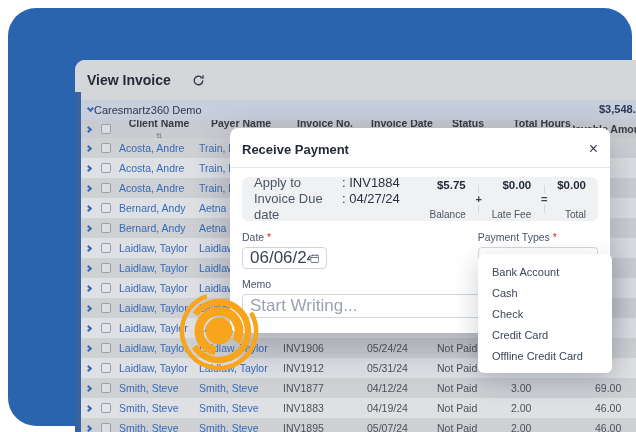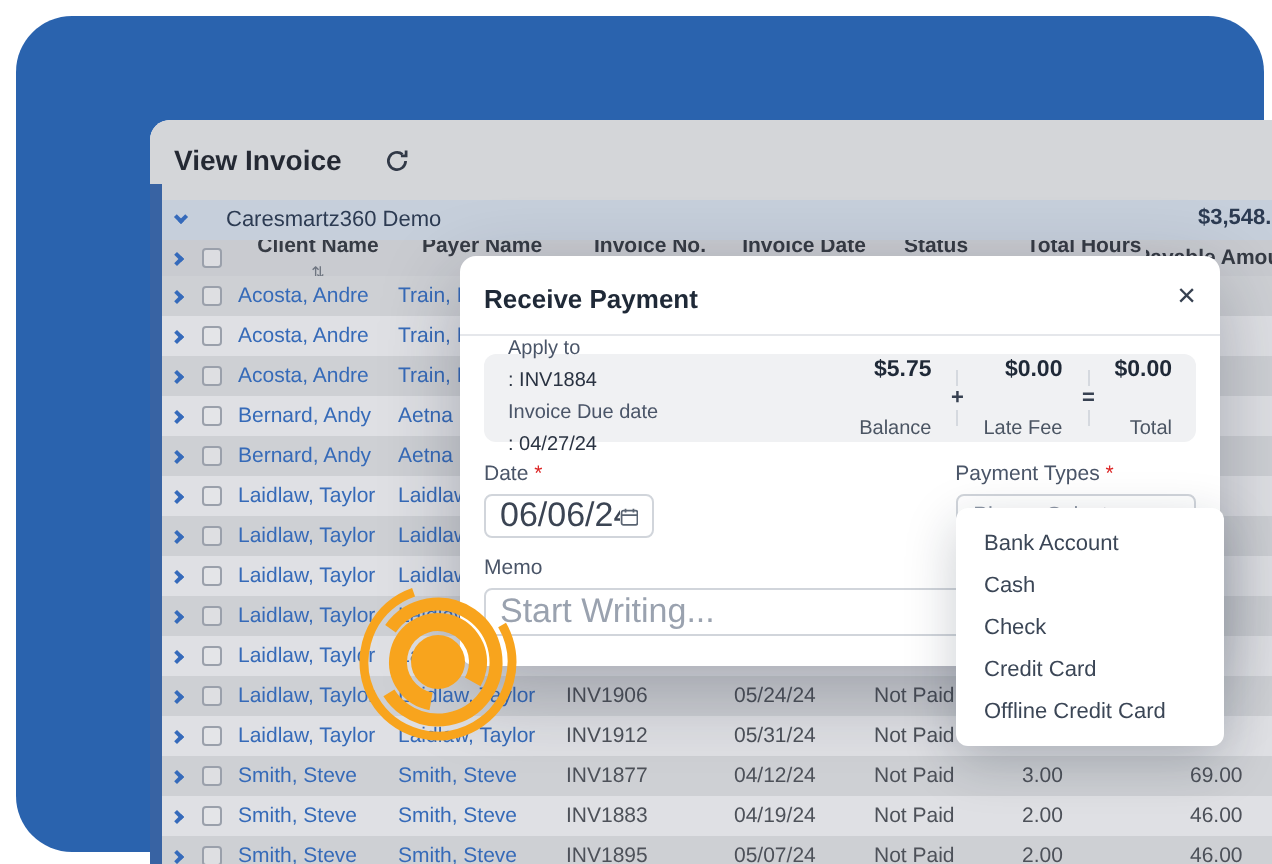--- a/index.html
+++ b/index.html
@@ -12,21 +12,21 @@
     background:#2a63ae; border-radius:28px; }
 
   
   .window { position:absolute; left:75px; top:60px; width:561px; height:372px;
     background:#f1f1f3; border-radius:10px 0 0 0; overflow:hidden;
     display:flex; flex-direction:column; }
   .titlebar { height:40px; background:#e9eaec; display:flex; align-items:center;
     gap:21px; padding:0 12px; flex:0 0 auto; }
   .title { font-size:14px; font-weight:700; color:#1a1f29; }
   .band { height:20px; background:#d9e2ee; display:flex; align-items:center;
-    gap:20px; padding:0 13px; flex:0 0 auto; position:relative; }
+    gap:1px; padding:0 13px; flex:0 0 auto; position:relative; }
   .band-name { font-size:11px; color:#24344d; }
   .band-total { position:absolute; left:524px; top:3px; font-size:11px;
     font-weight:600; color:#24344d; white-space:nowrap; }
 
   
   .thead { height:18px; background:#dcdde1; display:flex; align-items:center;
     flex:0 0 auto; font-size:10.5px; font-weight:600; color:#2f343c; }
   .tbody { flex:1 1 auto; display:flex; flex-direction:column; }
   .row { height:20px; display:flex; align-items:center; font-size:10.5px;
     color:#4a4e55; flex:0 0 auto; }
@@ -58,21 +58,21 @@
   
   .modal { position:absolute; left:230px; top:128px; width:380px; height:205px;
     background:#fff; border-radius:8px; z-index:10; padding:10px 12px;
     box-shadow:0 12px 40px rgba(20,30,50,.28); }
   .m-head { display:flex; align-items:center; justify-content:space-between; height:22px; }
   .m-title { font-size:13px; font-weight:700; color:#1f2937; }
   .m-close { font-size:16px; color:#374151; line-height:1; cursor:pointer; }
   .m-div { height:1px; background:#e5e7eb; margin:7px -12px 9px; }
   .infobox { background:#f0f1f3; border-radius:6px; height:44px; padding:6px 12px;
     display:flex; align-items:center; justify-content:space-between; }
-  .info-left .irow { display:flex; font-size:10px; line-height:16px;flex-direction:column; }
+  .info-left .irow { display:flex; font-size:13px; line-height:16px; }
   .ilabel { width:88px; color:#4a5568; }
   .ivalue { color:#2a3342; }
   .stats { display:flex; align-items:center; gap:4px; }
   .stat { display:flex; flex-direction:column; align-items:flex-end; gap:18px; }
   .sval { font-size:11.5px; font-weight:700; color:#1f2937; }
   .slab { font-size:10px; color:#4b5563; }
   .sep { display:flex; flex-direction:column; align-items:center; width:18px; }
   .vline { width:1px; height:8px; background:#d5d9df; }
   .op { font-size:11px; font-weight:700; color:#374151; line-height:12px; }
   .fields { display:flex; margin-top:10px; }

